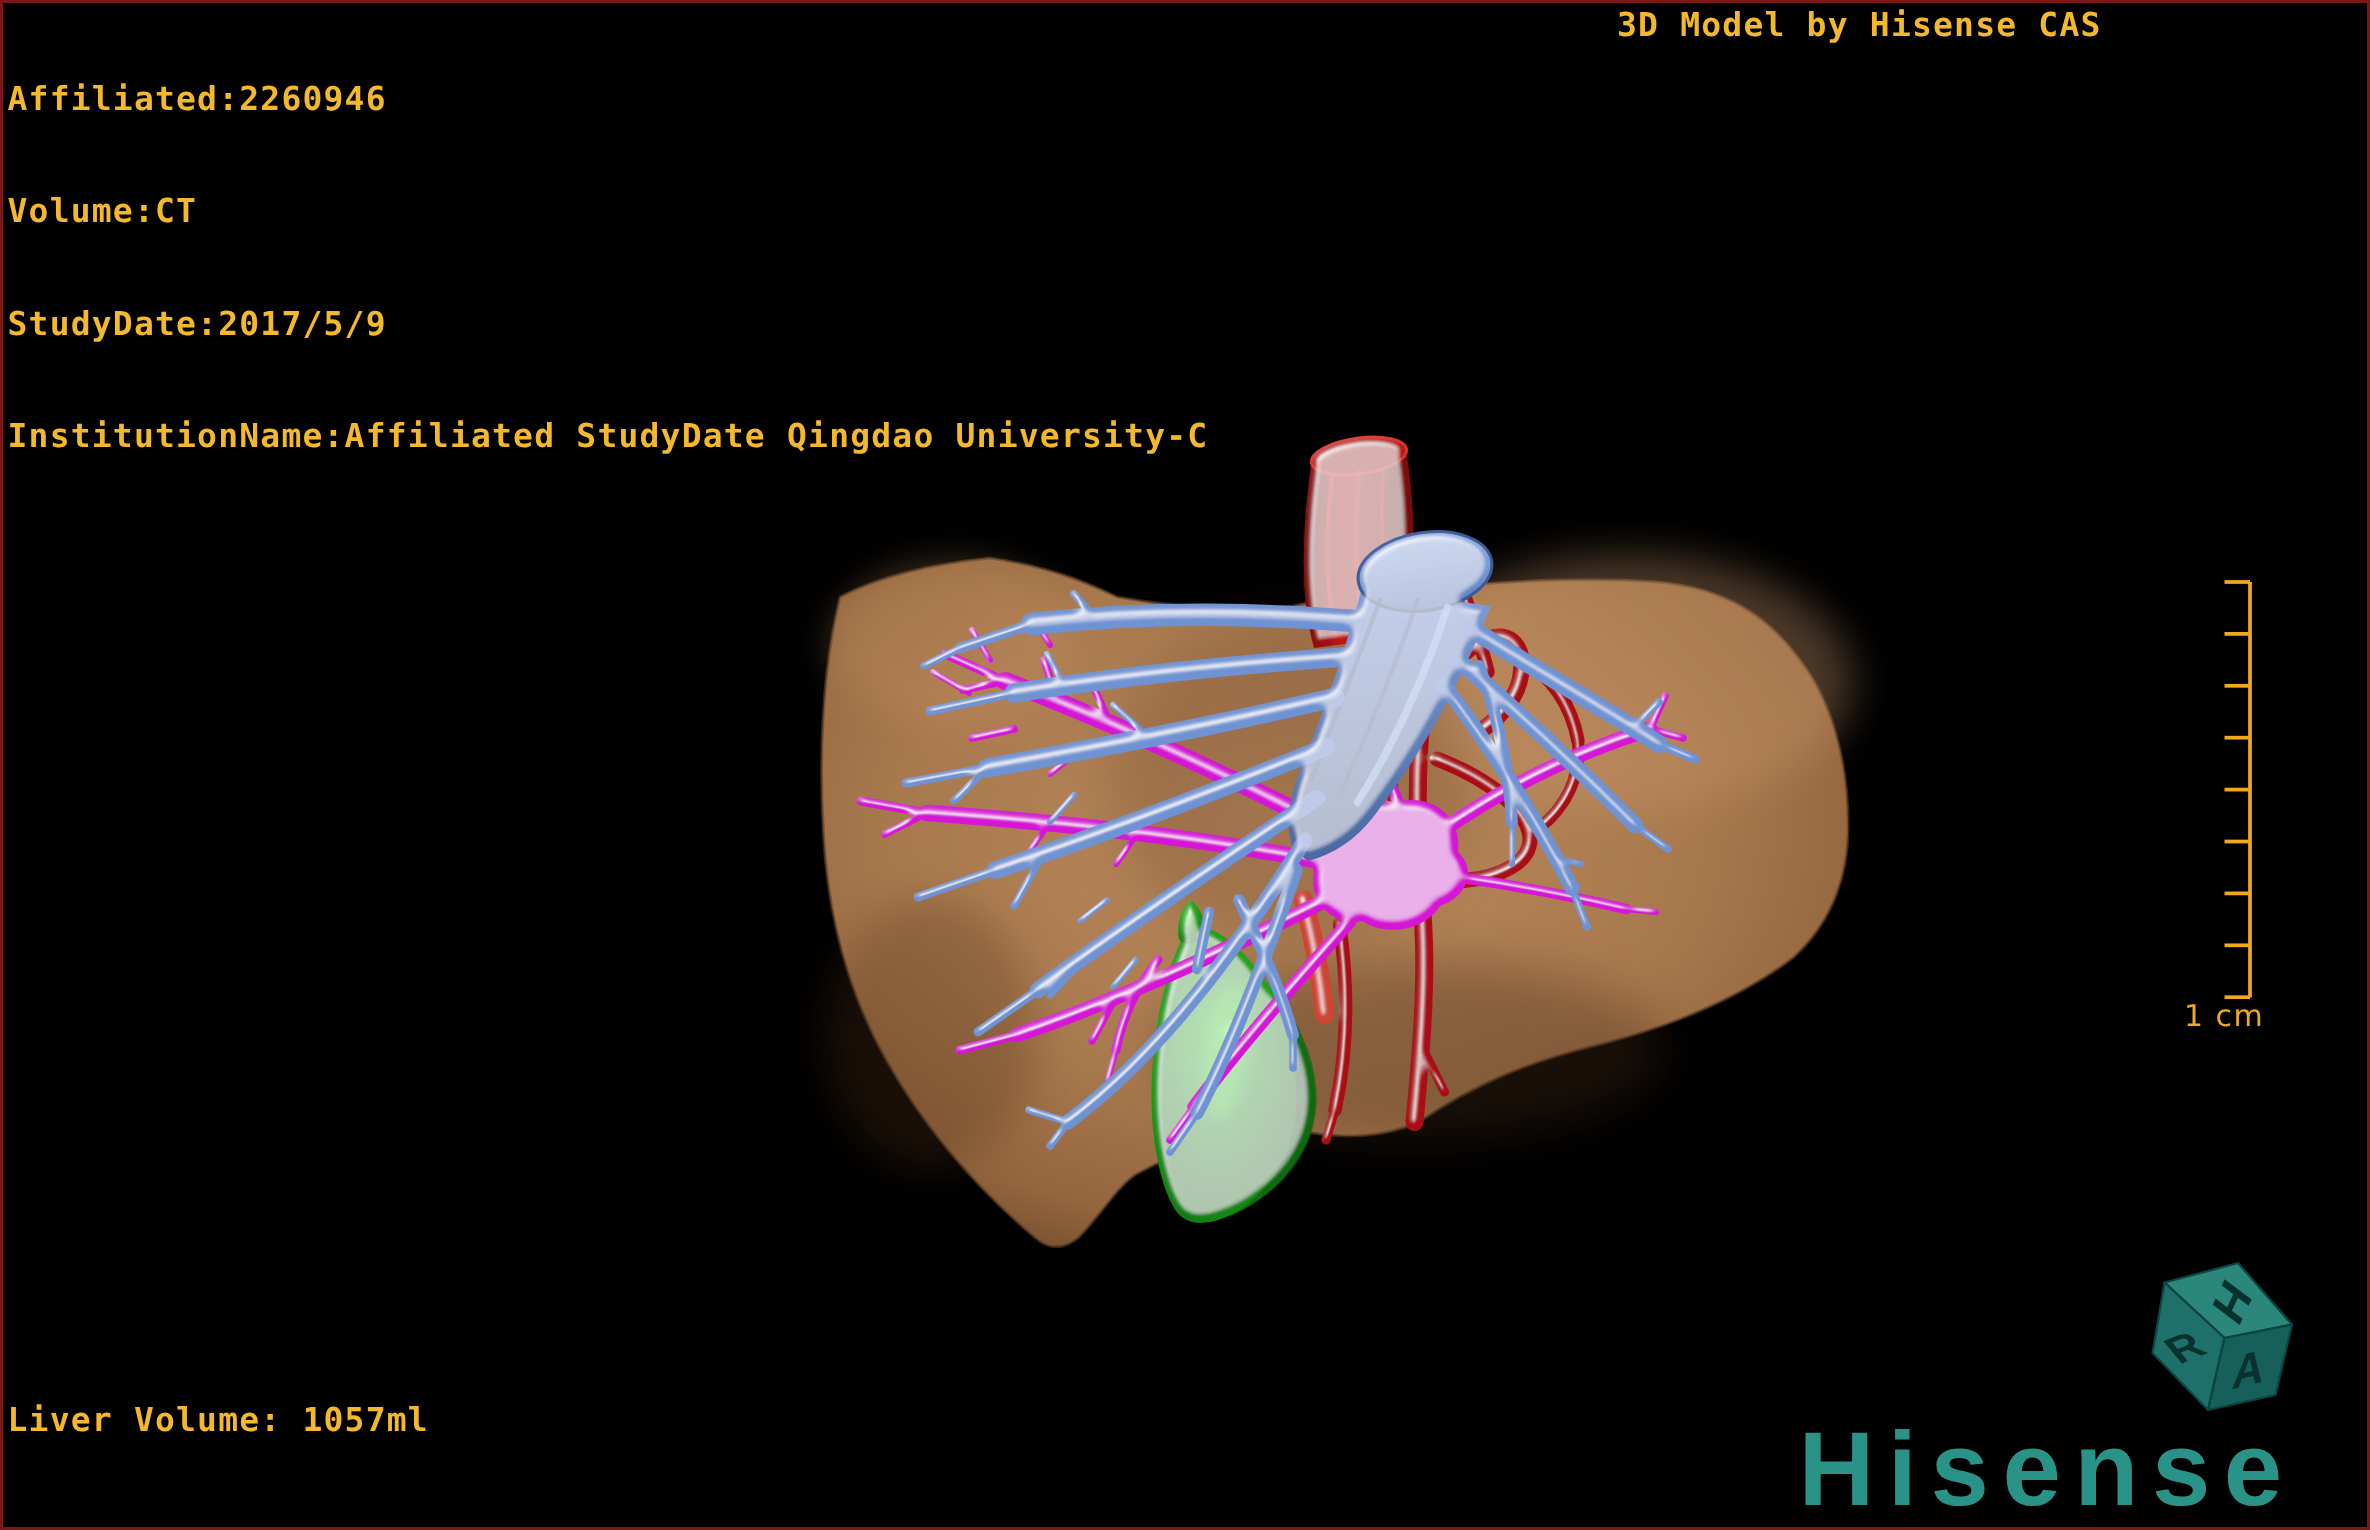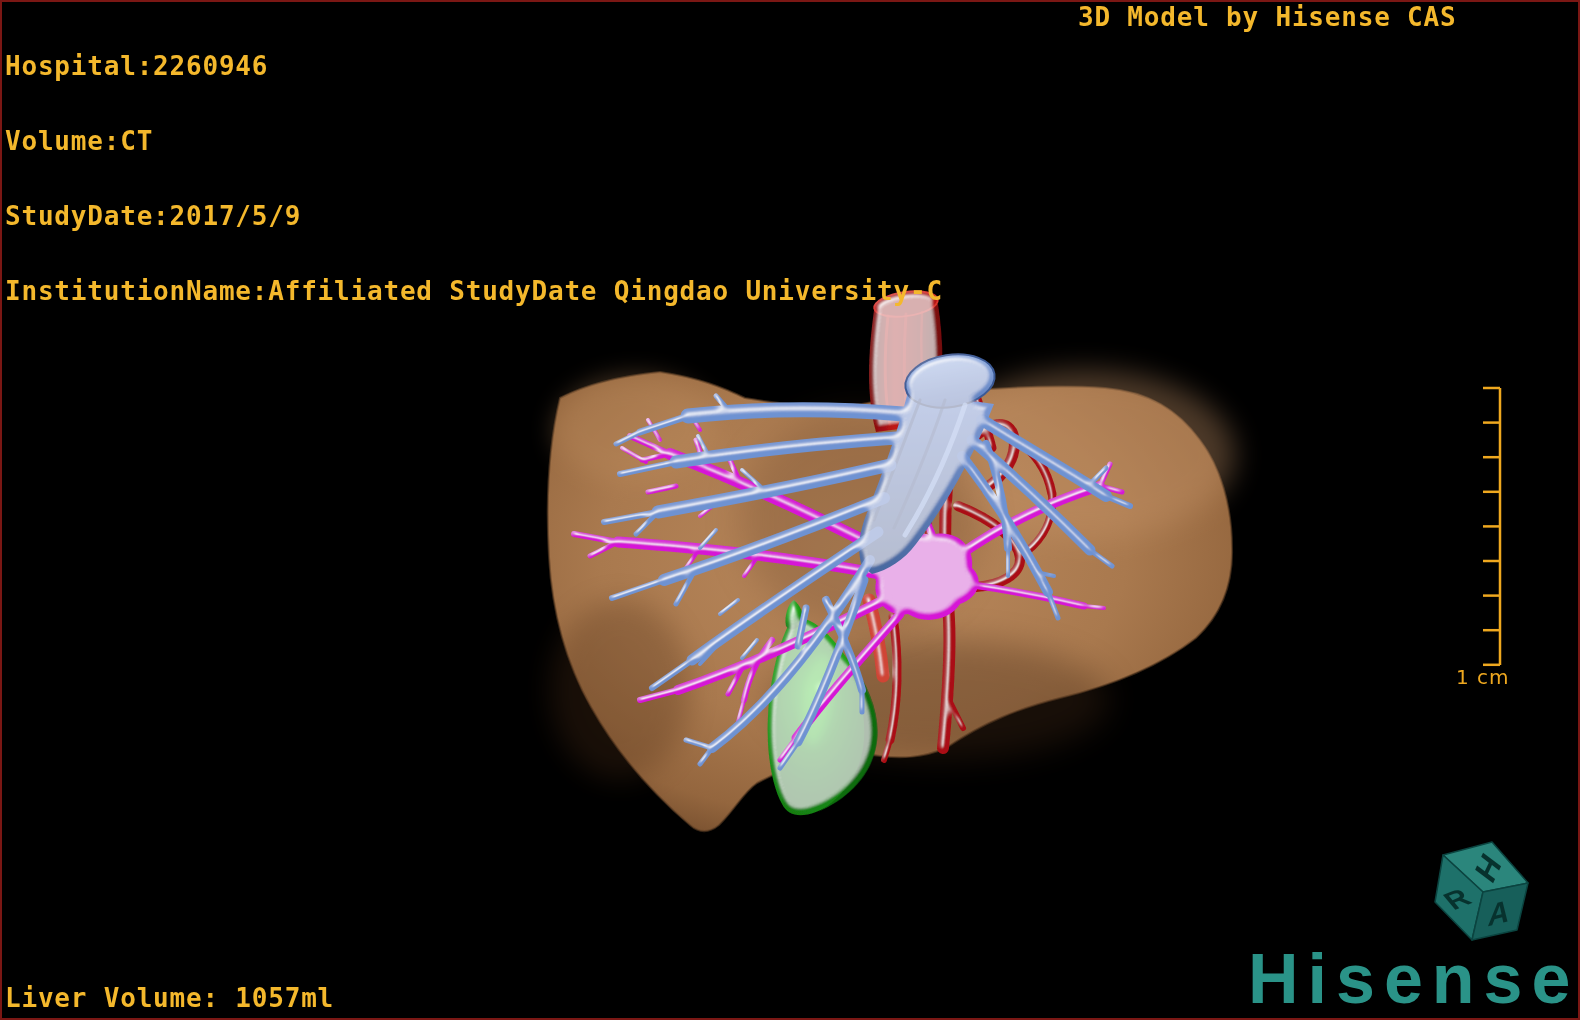--- a/index.html
+++ b/index.html
@@ -7,28 +7,28 @@
     position:relative;width:1580px;height:1020px;background:#000;
     overflow:hidden;font-family:"DejaVu Sans Mono",monospace;cursor:default;
   }
   .frame{
     position:absolute;inset:0;border:2px solid var(--border_red);
     pointer-events:none;z-index:50;
   }
   .viewport{position:absolute;inset:0;}
   svg.scene{position:absolute;left:0;top:0;}
   .overlay-text{
-    position:absolute;color:var(--gold);font-size:26px;line-height:25px;
+    position:absolute;color:var(--gold);font-size:22px;line-height:25px;
     font-weight:bold;letter-spacing:0.8px;white-space:pre;z-index:20;
   }
   .info-block{left:5px;top:4px;}
   .title-right{left:1078px;top:5px;}
-  .volume-line{left:5px;top:986px;}
+  .volume-line{left:5px;top:935px;}
   .wordmark{
-    position:absolute;left:1248px;top:944px;z-index:20;
+    position:absolute;left:1199px;top:944px;z-index:20;
     font-family:"Liberation Sans",sans-serif;font-weight:bold;
     font-size:70px;line-height:1;letter-spacing:9px;color:var(--teal);
     white-space:pre;
   }
 </style>
 </head>
 <body>
 
 <div class="screen">
 
@@ -228,21 +228,21 @@
         <polygon points="1443,855 1483,892 1472,940 1435,902" fill="var(--teal_left)"></polygon>
         <polygon points="1483,892 1528,883 1517,930 1472,940" fill="var(--teal_right)"></polygon>
         <text transform="translate(1488,868) rotate(115) skewX(-12)" text-anchor="middle" dominant-baseline="central" font-family="Liberation Sans, sans-serif" font-weight="bold" font-size="32" fill="var(--cube_letter)" stroke="none">H</text>
         <text transform="translate(1457,899) rotate(-40) skewY(18)" text-anchor="middle" dominant-baseline="central" font-family="Liberation Sans, sans-serif" font-weight="bold" font-size="28" fill="var(--cube_letter)" stroke="none">R</text>
         <text transform="translate(1499,913) rotate(-14) skewX(-20)" text-anchor="middle" dominant-baseline="central" font-family="Liberation Sans, sans-serif" font-weight="bold" font-size="30" fill="var(--cube_letter)" stroke="none">A</text>
       </g>
     </svg>
   </div>
 
   <div class="overlay-text info-block">
-    <div>Hospital:2260946</div>
+    <div>Affiliated:2260946</div>
     <div>Volume:CT</div>
     <div>StudyDate:2017/5/9</div>
     <div>InstitutionName:Affiliated StudyDate Qingdao University-C</div>
   </div>
 
   <div class="overlay-text title-right">3D Model by Hisense CAS</div>
 
   <div class="overlay-text volume-line">Liver Volume: 1057ml</div>
 
   <div class="wordmark">Hisense</div>

